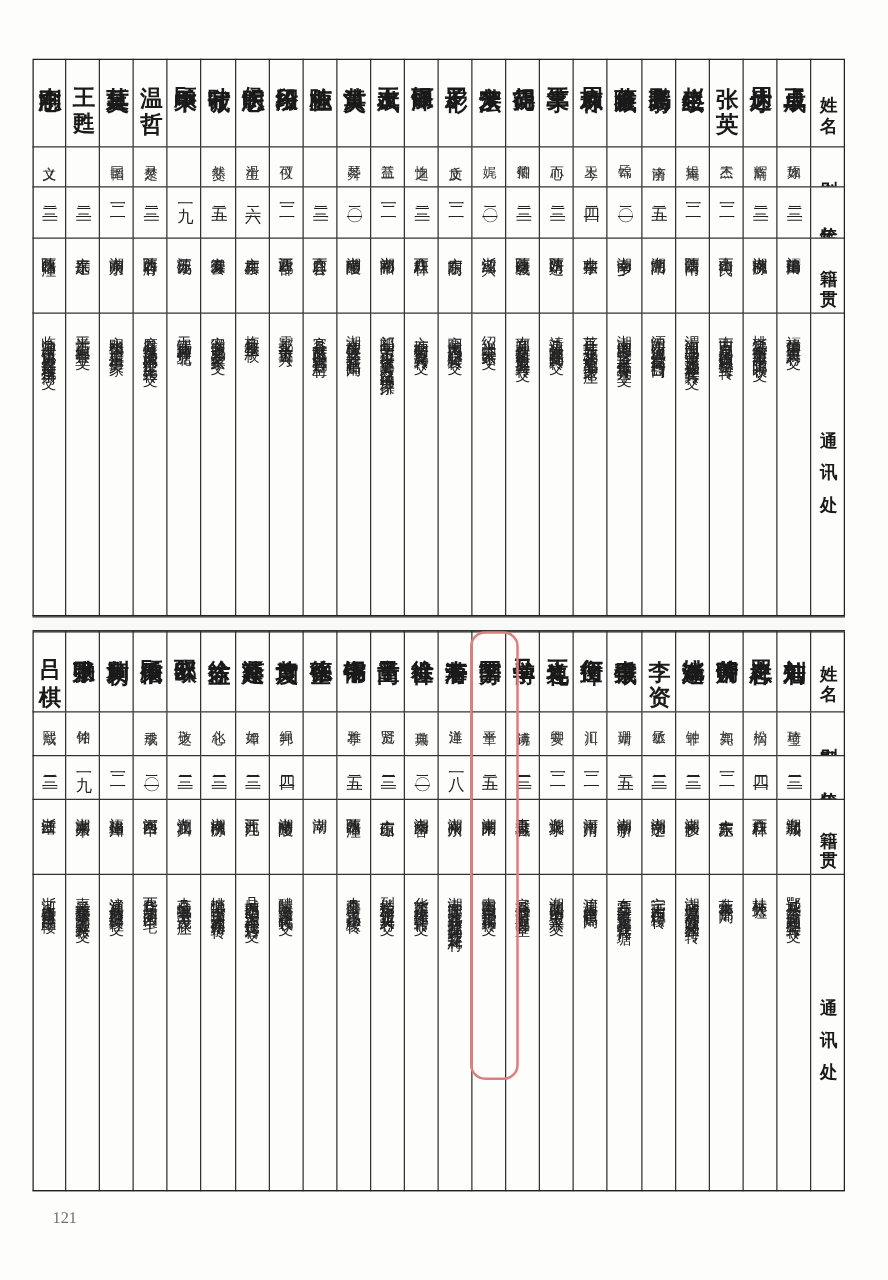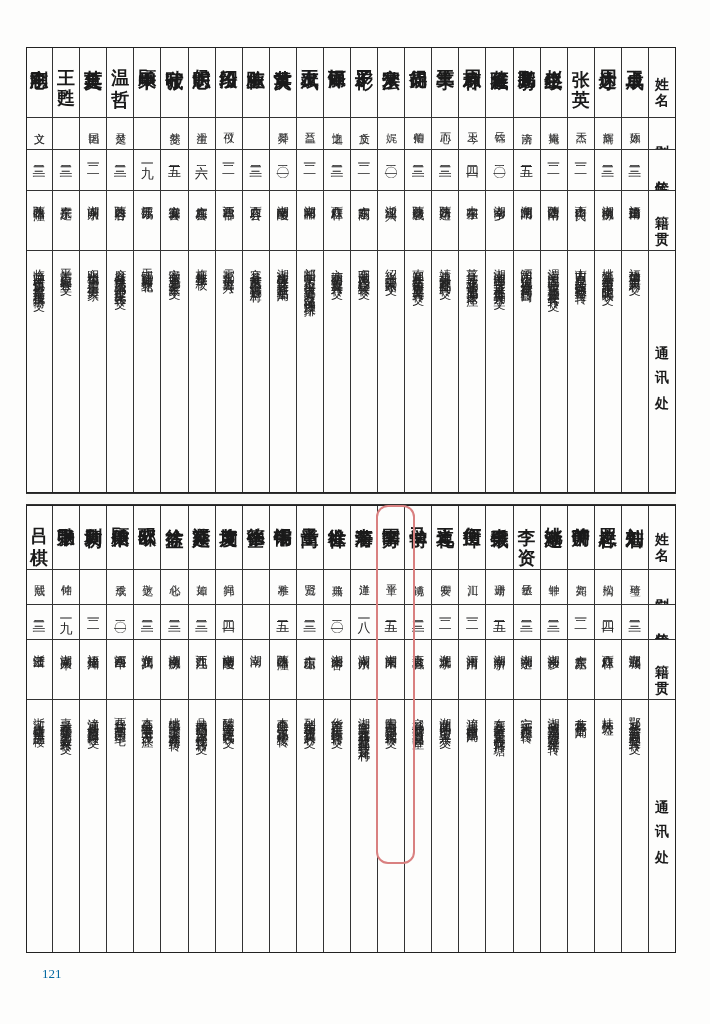--- a/index.html
+++ b/index.html
@@ -19,21 +19,21 @@
   .alias { font-size:11px; padding-top:6px; color:#333; }
   .age { font-size:13px; padding-top:6px; color:#222; }
   .origin { font-size:12px; padding-top:5px; color:#222; letter-spacing:1px; }
   .addr { font-size:12px; padding-top:8px; color:#222; letter-spacing:2px; }
   .lbl { font-family:"DejaVu Sans", "Liberation Sans", sans-serif; font-weight:bold; font-size:14px;
          align-items:center; }
   .lbl.spread { letter-spacing:16px; }
   .lbl.addr-lbl { letter-spacing:26px; }
   .gap { position:absolute; left:26px; width:650px; height:12px; top:493px;
          border-top:1px solid #333; border-bottom:1px solid #333; box-sizing:border-box; background:#f9f9f7; }
-  .pagenum { position:absolute; left:42px; top:966px; font-size:13px; font-family:"Liberation Serif", serif; color:#0369a1; }
+  .pagenum { position:absolute; left:42px; top:966px; font-size:13px; font-family:"Liberation Serif", serif; color:#737373; }
   .redmark { position:absolute; border:2px solid #d98080; border-radius:12px; pointer-events:none; }
 </style>
 </head>
 <body>
 
 <div class="page">
   <div id="upper" class="tbl" style="top: 47px; grid-template-rows: 71px 32px 41px 60px 242px;">
       <div class="cell">
         <span class="vt name">李志刚</span>
       </div>

